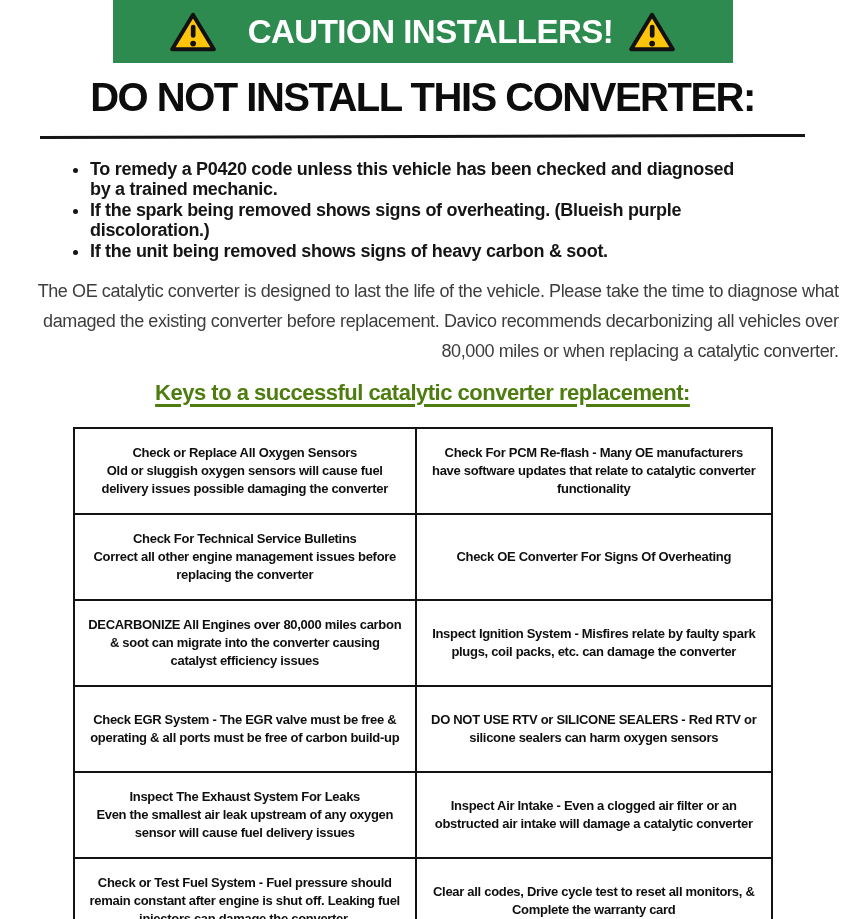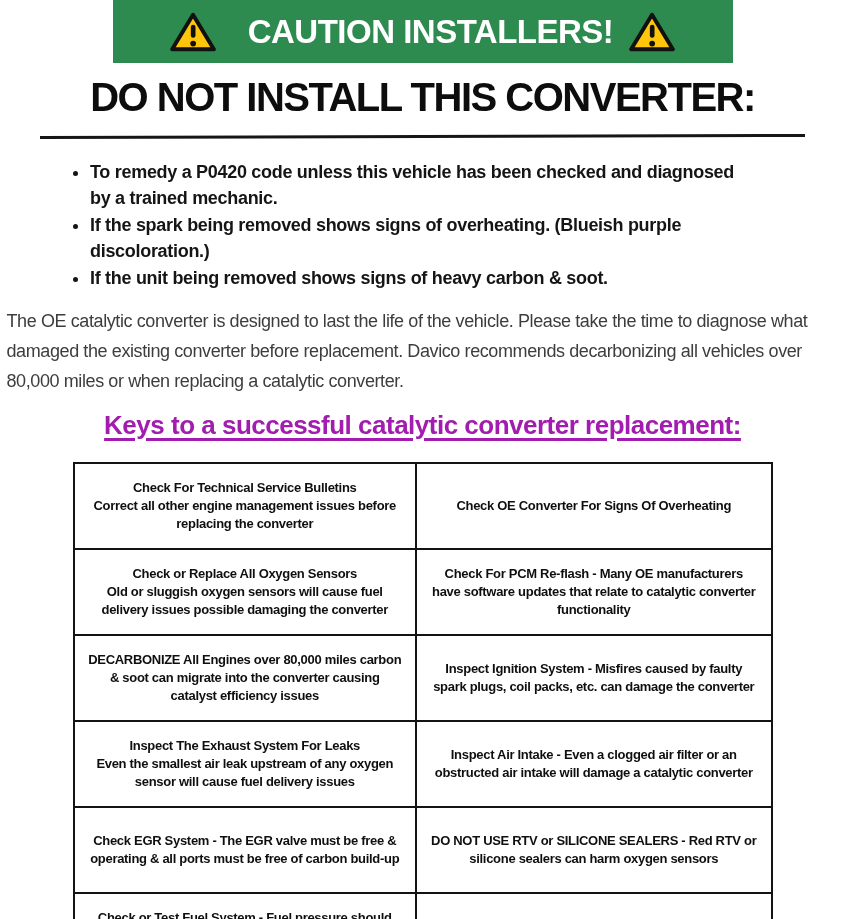--- a/index.html
+++ b/index.html
@@ -66,47 +66,47 @@
   }
 
   
   .warning-list {
     margin: 21px 0 0 70px;
     padding: 0 0 0 20px;
     width: 655px;
     font-size: 18px;
     font-weight: bold;
     letter-spacing: -0.3px;
-    line-height: 26px;
+    line-height: 20px;
     color: #151515;
   }
   .warning-list li {
     margin: 0 0 1px 0;
   }
 
   
   .intro {
     margin: 15px auto 0 auto;
     max-width: 832px;
-    text-align: left;
+    text-align: right;
     font-size: 18px;
     font-weight: 400;
     letter-spacing: -0.4px;
     line-height: 30px;
     color: #3d3d3d;
   }
 
   
   .keys-heading {
     margin: 14px 0 0 0;
     text-align: center;
-    font-size: 26px;
+    font-size: 22px;
     font-weight: bold;
     letter-spacing: -0.5px;
-    color: #a21caf;
+    color: #4d7c0f;
     text-decoration: underline;
     text-decoration-thickness: 2.5px;
     text-underline-offset: 4px;
   }
 
   
   .keys-table {
     width: 700px;
     margin: 21px auto 0 auto;
     border-collapse: collapse;
@@ -161,42 +161,42 @@
     <li>If the unit being removed shows signs of heavy carbon &amp; soot.</li>
   </ul>
 
   <p class="intro">The OE catalytic converter is designed to last the life of the vehicle. Please take the time to diagnose what damaged the existing converter before replacement. Davico recommends decarbonizing all vehicles over 80,000 miles or when replacing a catalytic converter.</p>
 
   <h2 class="keys-heading">Keys to a successful catalytic converter replacement:</h2>
 
   <table class="keys-table">
     <tbody>
       <tr>
+        <td class="col-left">Check or Replace All Oxygen Sensors
+Old or sluggish oxygen sensors will cause fuel delivery issues possible damaging the converter</td>
+        <td class="col-right">Check For PCM Re-flash - Many OE manufacturers have software updates that relate to catalytic converter functionality</td>
+      </tr>
+      <tr>
         <td class="col-left">Check For Technical Service Bulletins
 Correct all other engine management issues before replacing the converter</td>
         <td class="col-right">Check OE Converter For Signs Of Overheating</td>
       </tr>
       <tr>
-        <td class="col-left">Check or Replace All Oxygen Sensors
-Old or sluggish oxygen sensors will cause fuel delivery issues possible damaging the converter</td>
-        <td class="col-right">Check For PCM Re-flash - Many OE manufacturers have software updates that relate to catalytic converter functionality</td>
-      </tr>
-      <tr>
         <td class="col-left">DECARBONIZE All Engines over 80,000 miles carbon &amp; soot can migrate into the converter causing catalyst efficiency issues</td>
-        <td class="col-right">Inspect Ignition System - Misfires caused by faulty spark plugs, coil packs, etc. can damage the converter</td>
+        <td class="col-right">Inspect Ignition System - Misfires relate by faulty spark plugs, coil packs, etc. can damage the converter</td>
+      </tr>
+      <tr>
+        <td class="col-left">Check EGR System - The EGR valve must be free &amp; operating &amp; all ports must be free of carbon build-up</td>
+        <td class="col-right">DO NOT USE RTV or SILICONE SEALERS - Red RTV or silicone sealers can harm oxygen sensors</td>
       </tr>
       <tr>
         <td class="col-left">Inspect The Exhaust System For Leaks
 Even the smallest air leak upstream of any oxygen sensor will cause fuel delivery issues</td>
         <td class="col-right">Inspect Air Intake - Even a clogged air filter or an obstructed air intake will damage a catalytic converter</td>
       </tr>
       <tr>
-        <td class="col-left">Check EGR System - The EGR valve must be free &amp; operating &amp; all ports must be free of carbon build-up</td>
-        <td class="col-right">DO NOT USE RTV or SILICONE SEALERS - Red RTV or silicone sealers can harm oxygen sensors</td>
-      </tr>
-      <tr>
         <td class="col-left">Check or Test Fuel System - Fuel pressure should remain constant after engine is shut off.  Leaking fuel injectors can damage the converter.</td>
         <td class="col-right">Clear all codes,  Drive cycle test to reset all monitors, &amp; Complete the warranty card</td>
       </tr>
     </tbody>
   </table>
 
 </div>
 
 </body></html>

